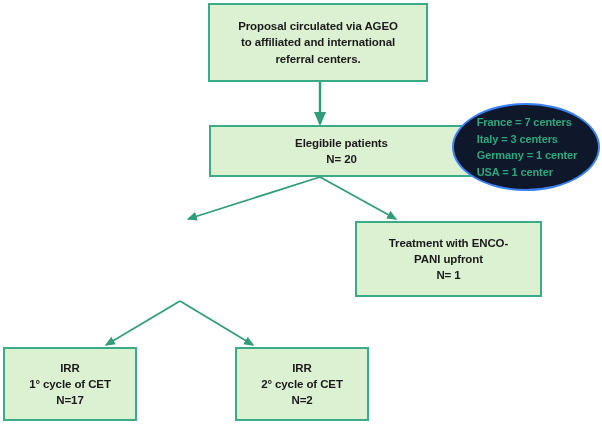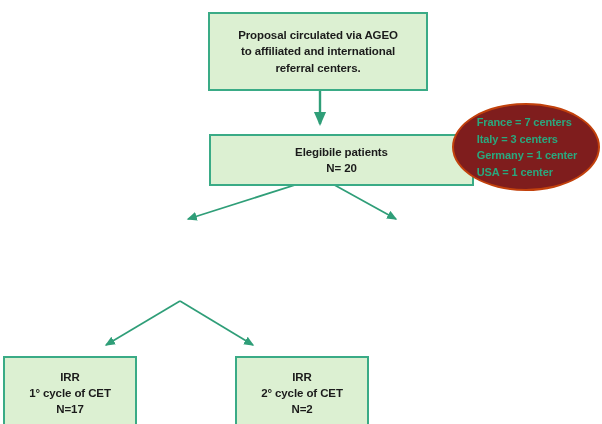--- a/index.html
+++ b/index.html
@@ -24,29 +24,28 @@
     align-items: center;
     justify-content: center;
     text-align: center;
     color: #1b1b1b;
     font-size: 11.5px;
     line-height: 1.42;
     font-weight: 700;
     letter-spacing: -0.1px;
     padding: 2px 6px;
     z-index: 2;
-    margin-top: 9px;
   }
   .node .txt { width: 100%; white-space: pre-line; }
   #ellipse-centers {
     position: absolute;
     box-sizing: border-box;
-    border: 2px solid #c2410c;
+    border: 2px solid #3b82f6;
     border-radius: 50%;
-    background: #7f1d1d;
+    background: #0f172a;
     display: flex;
     align-items: center;
     justify-content: center;
     z-index: 2;
   }
   #ellipse-centers .txt {
     color: #2aa87e;
     font-size: 11px;
     font-weight: 700;
     line-height: 1.5;
@@ -101,20 +100,25 @@
   </div>
 
   <div id="ellipse-centers" style="left:452px; top:103px; width:148px; height:88px;">
     <span class="txt">France = 7 centers
 Italy = 3 centers
 Germany = 1 center
 USA = 1 center</span>
   </div>
 
 
+  <div class="node" id="node-upfront" style="left:355px; top:221px; width:187px; height:76px;">
+    <span class="txt">Treatment with ENCO-
+PANI upfront
+N= 1</span>
+  </div>
 
   <div class="node" id="node-irr-cycle1" style="left:3px; top:347px; width:134px; height:74px;">
     <span class="txt">IRR
 1° cycle of CET
 N=17</span>
   </div>
 
   <div class="node" id="node-irr-cycle2" style="left:235px; top:347px; width:134px; height:74px;">
     <span class="txt">IRR
 2° cycle of CET

